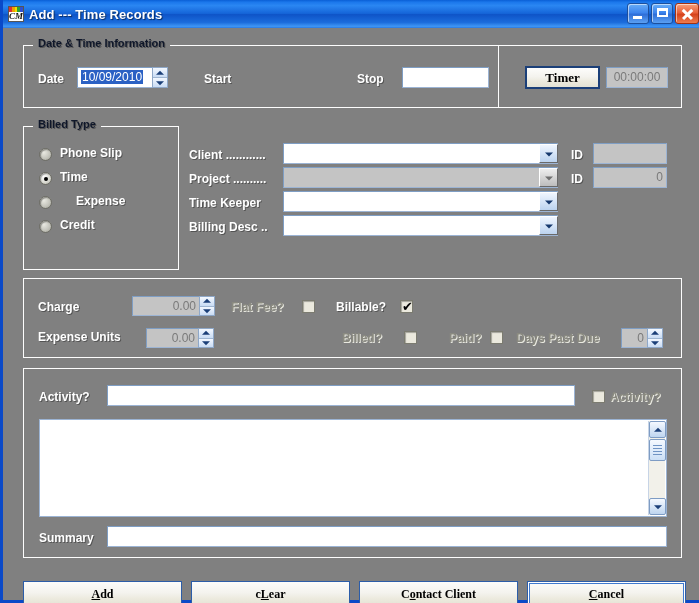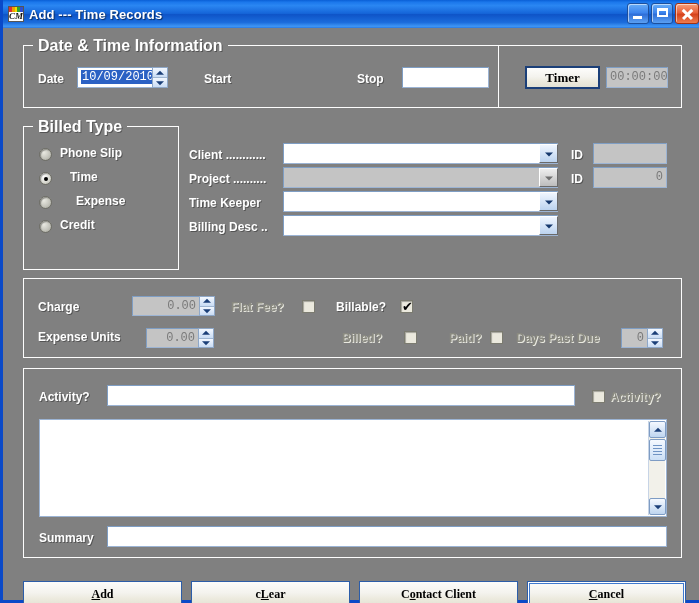--- a/index.html
+++ b/index.html
@@ -59,42 +59,42 @@
   
   .client{position:absolute;left:3px;top:28px;width:693px;height:572px;background:#808080;}
 
   
   .group{
     position:absolute;box-sizing:border-box;
     border:1px solid #fdfdfd;
   }
   .group > .glabel{
     position:absolute;top:-9px;left:9px;background:#808080;
-    padding:0 5px;color:#ffffff;font-size:16px;font-weight:bold;
+    padding:0 5px;color:#0f172a;font-size:11px;font-weight:bold;
     text-shadow:1px 1px 0 rgba(0,0,0,.35);
     white-space:nowrap;
   }
   .panel{
     position:absolute;box-sizing:border-box;border:1px solid #fdfdfd;
   }
 
   .lbl{
     position:absolute;color:#fff;font-size:12px;font-weight:bold;
     text-shadow:1px 1px 0 rgba(0,0,0,.35);white-space:nowrap;
   }
   .lbl.dis{
     color:#8a8a80;
     text-shadow:1px 1px 0 #e9e9e0;
   }
 
   
   .tfield{
     position:absolute;box-sizing:border-box;background:#fff;
     border:1px solid #9cb4d4;border-top-color:#7f9ec4;border-left-color:#7f9ec4;
-    font-family:Liberation Mono, monospace;font-size:12px;color:#000;
+    font-family:Liberation Sans, sans-serif;font-size:12px;color:#000;
     line-height:normal;padding:2px 3px;overflow:hidden;white-space:nowrap;
   }
   .tfield.dis{background:#c4c4c4;color:#7a7a7a;}
   .tfield.right{text-align:right;}
 
   
   .sel{background:#2b61c4;color:#fff;padding:0 1px;}
 
   
   .spin{
@@ -268,21 +268,21 @@
     <div class="group" style="left:17px;top:98px;width:156px;height:144px;">
       <div class="glabel">Billed Type</div>
     </div>
 
     <div class="radio off" style="left:33px;top:120px;"></div>
     <div class="lbl" style="left:54px;top:118px;">Phone Slip</div>
 
     <div class="radio" style="left:33px;top:144px;">
         <span class="dot"></span>
       </div>
-    <div class="lbl" style="left:54px;top:142px;margin-left:10px;">Time</div>
+    <div class="lbl" style="left:54px;top:142px;">Time</div>
 
     <div class="radio off" style="left:33px;top:168px;"></div>
     <div class="lbl" style="left:70px;top:166px;">Expense</div>
 
     <div class="radio off" style="left:33px;top:192px;"></div>
     <div class="lbl" style="left:54px;top:190px;">Credit</div>
 
 
     <div class="lbl" style="left:183px;top:120px;">Client ............</div>
     <div class="tfield" style="left:277px;top:115px;width:275px;height:21px;"></div>

